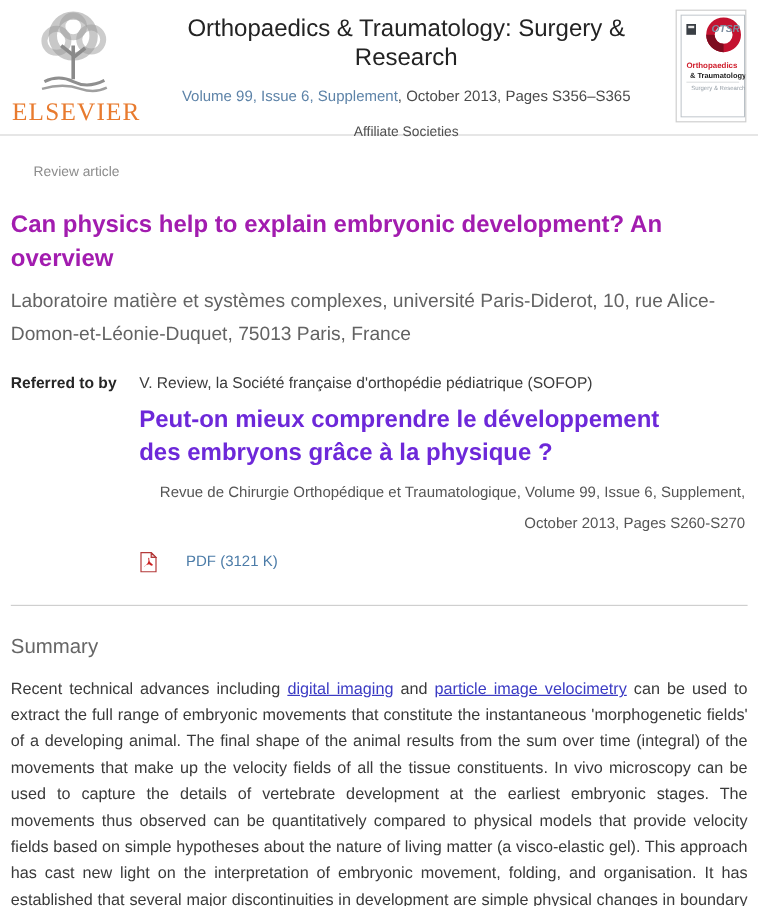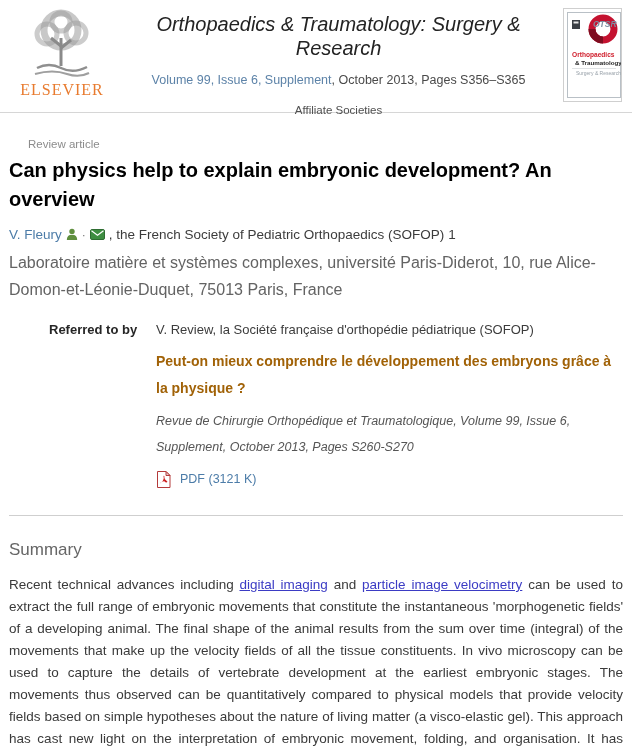--- a/index.html
+++ b/index.html
@@ -13,55 +13,55 @@
 
   
   .jheader {
     display:flex; align-items:flex-start;
     padding:6px 10px 4px 10px; height:113px;
     border-bottom:1px solid #d6d6d6; background:#fff;
   }
   .els-block { width:104px; text-align:center; padding-top:2px; cursor:pointer; }
   .els-word {
     font-family:"Liberation Serif","DejaVu Serif",serif;
-    color:#e87b2f; font-size:16px; letter-spacing:1px; margin-top:1px;
+    color:#e87b2f; font-size:21px; letter-spacing:1px; margin-top:1px;
   }
   .head-center { flex:1; text-align:center; padding-top:6px; }
-  .jtitle { font-size:20px; font-weight:normal; color:#232323; line-height:24px; padding:0 30px;font-style:italic; }
+  .jtitle { font-size:20px; font-weight:normal; color:#232323; line-height:24px; padding:0 30px; }
   .volline { font-size:12.5px; color:#4a4a4a; margin-top:13px; }
   .volline a { color:#5d83a8; text-decoration:none; cursor:pointer; }
   .affsoc { display:inline-block; font-size:11.5px; color:#4f4f4f; margin-top:17px; text-decoration:none; cursor:pointer; }
   .cover-outer {
     width:59px; margin-top:2px; background:#fff;
     border:1px solid #cfcfcf; padding:3px; cursor:pointer;
   }
 
   
   .content { padding:0 9px; }
   .type-label { font-size:11.5px; color:#8c8c8c; margin-top:25px;margin-left:19px; }
   .atitle {
-    font-size:20px; font-weight:bold; color:#000000;
-    line-height:29px; margin-top:6px; max-width:590px;
+    font-size:20px; font-weight:bold; color:#a21caf;
+    line-height:29px; margin-top:23px; max-width:590px;
   }
   .author-line { margin-top:13px; font-size:13.5px; color:#3c3c3c; display:flex; align-items:center; gap:4px; flex-wrap:wrap; }
   .author-line a { color:#4c7ca8; text-decoration:none; cursor:pointer; }
   .icon-btn { display:inline-flex; align-items:center; cursor:pointer; }
   .dot-sep { color:#777; font-size:12px; }
   .affil { font-size:16px; color:#636363; line-height:27px; margin-top:7px; max-width:616px; }
 
   
-  .referred { display:flex; margin-top:17px;margin-left:40px; }
+  .referred { display:flex; margin-top:17px; }
   .ref-label { width:107px; font-size:13px; font-weight:bold; color:#262626; line-height:20px; flex:none; }
   .ref-body { flex:1; font-size:13px; color:#3c3c3c; line-height:20px; }
   .ref-title {
-    display:block; font-size:14px; font-weight:bold; color:#a16207;
+    display:block; font-size:20px; font-weight:bold; color:#6d28d9;
     text-decoration:none; line-height:27px; margin-top:8px; max-width:470px; cursor:pointer;
   }
-  .ref-src { font-style:italic; font-size:12.5px; color:#555; line-height:26px; margin-top:6px; max-width:505px; }
-  .pdf-row { display:flex; align-items:center; gap:9px; margin-top:9px;text-align:center; }
+  .ref-src { font-size:12.5px; color:#555; line-height:26px; margin-top:6px; max-width:505px;text-align:right; }
+  .pdf-row { display:flex; align-items:center; gap:24px; margin-top:9px;text-align:center; }
   .pdf-row a { font-size:12.5px; color:#4c7ca8; text-decoration:none; cursor:pointer; }
 
   
   .rule { border:none; border-top:1px solid #cfcfcf; margin:26px 0 0 0; }
   .sum-head { font-size:17px; font-weight:normal; color:#666; margin-top:24px; }
   .sum-text {
     margin-top:14px; font-size:13.5px; line-height:22px;
     color:#3a3a3a; text-align:justify;
   }
   .sum-text a { color:#3b3bc4; text-decoration:underline; cursor:pointer; }
@@ -119,38 +119,20 @@
       </svg>
     </div>
   </header>
 
   <main class="content">
 
     <div class="type-label">Review article</div>
 
     <h2 class="atitle">Can physics help to explain embryonic development? An overview</h2>
 
-    <div class="author-line">
-      <a>V. Fleury</a>
-      <span class="icon-btn">
-        <svg width="12" height="13" viewBox="0 0 12 13">
-          <circle cx="6" cy="3.4" r="2.7" fill="#5f8f3e"></circle>
-          <path d="M0.8 12 Q0.8 6.8 6 6.8 Q11.2 6.8 11.2 12 Z" fill="#5f8f3e"></path>
-        </svg>
-      </span>
-      <span class="dot-sep">·</span>
-      <span class="icon-btn">
-        <svg width="15" height="11" viewBox="0 0 15 11">
-          <rect x="0.5" y="0.5" width="14" height="10" rx="1.5" fill="#3e8e41" stroke="#2f6d32"></rect>
-          <path d="M1.5 1.8 L7.5 6.2 L13.5 1.8" fill="none" stroke="#ffffff" stroke-width="1.2"></path>
-        </svg>
-      </span>
-      <span>, the French Society of Pediatric Orthopaedics (SOFOP)</span>
-      <span>1</span>
-    </div>
 
     <div class="affil">Laboratoire matière et systèmes complexes, université Paris-Diderot, 10, rue Alice-Domon-et-Léonie-Duquet, 75013 Paris, France</div>
 
     <div class="referred">
       <div class="ref-label">Referred to by</div>
       <div class="ref-body">
         <div>V. Review, la Société française d'orthopédie pédiatrique (SOFOP)</div>
         <a class="ref-title">Peut-on mieux comprendre le développement des embryons grâce à la physique ?</a>
         <div class="ref-src">Revue de Chirurgie Orthopédique et Traumatologique, Volume 99, Issue 6, Supplement, October 2013, Pages S260-S270</div>
         <div class="pdf-row">

